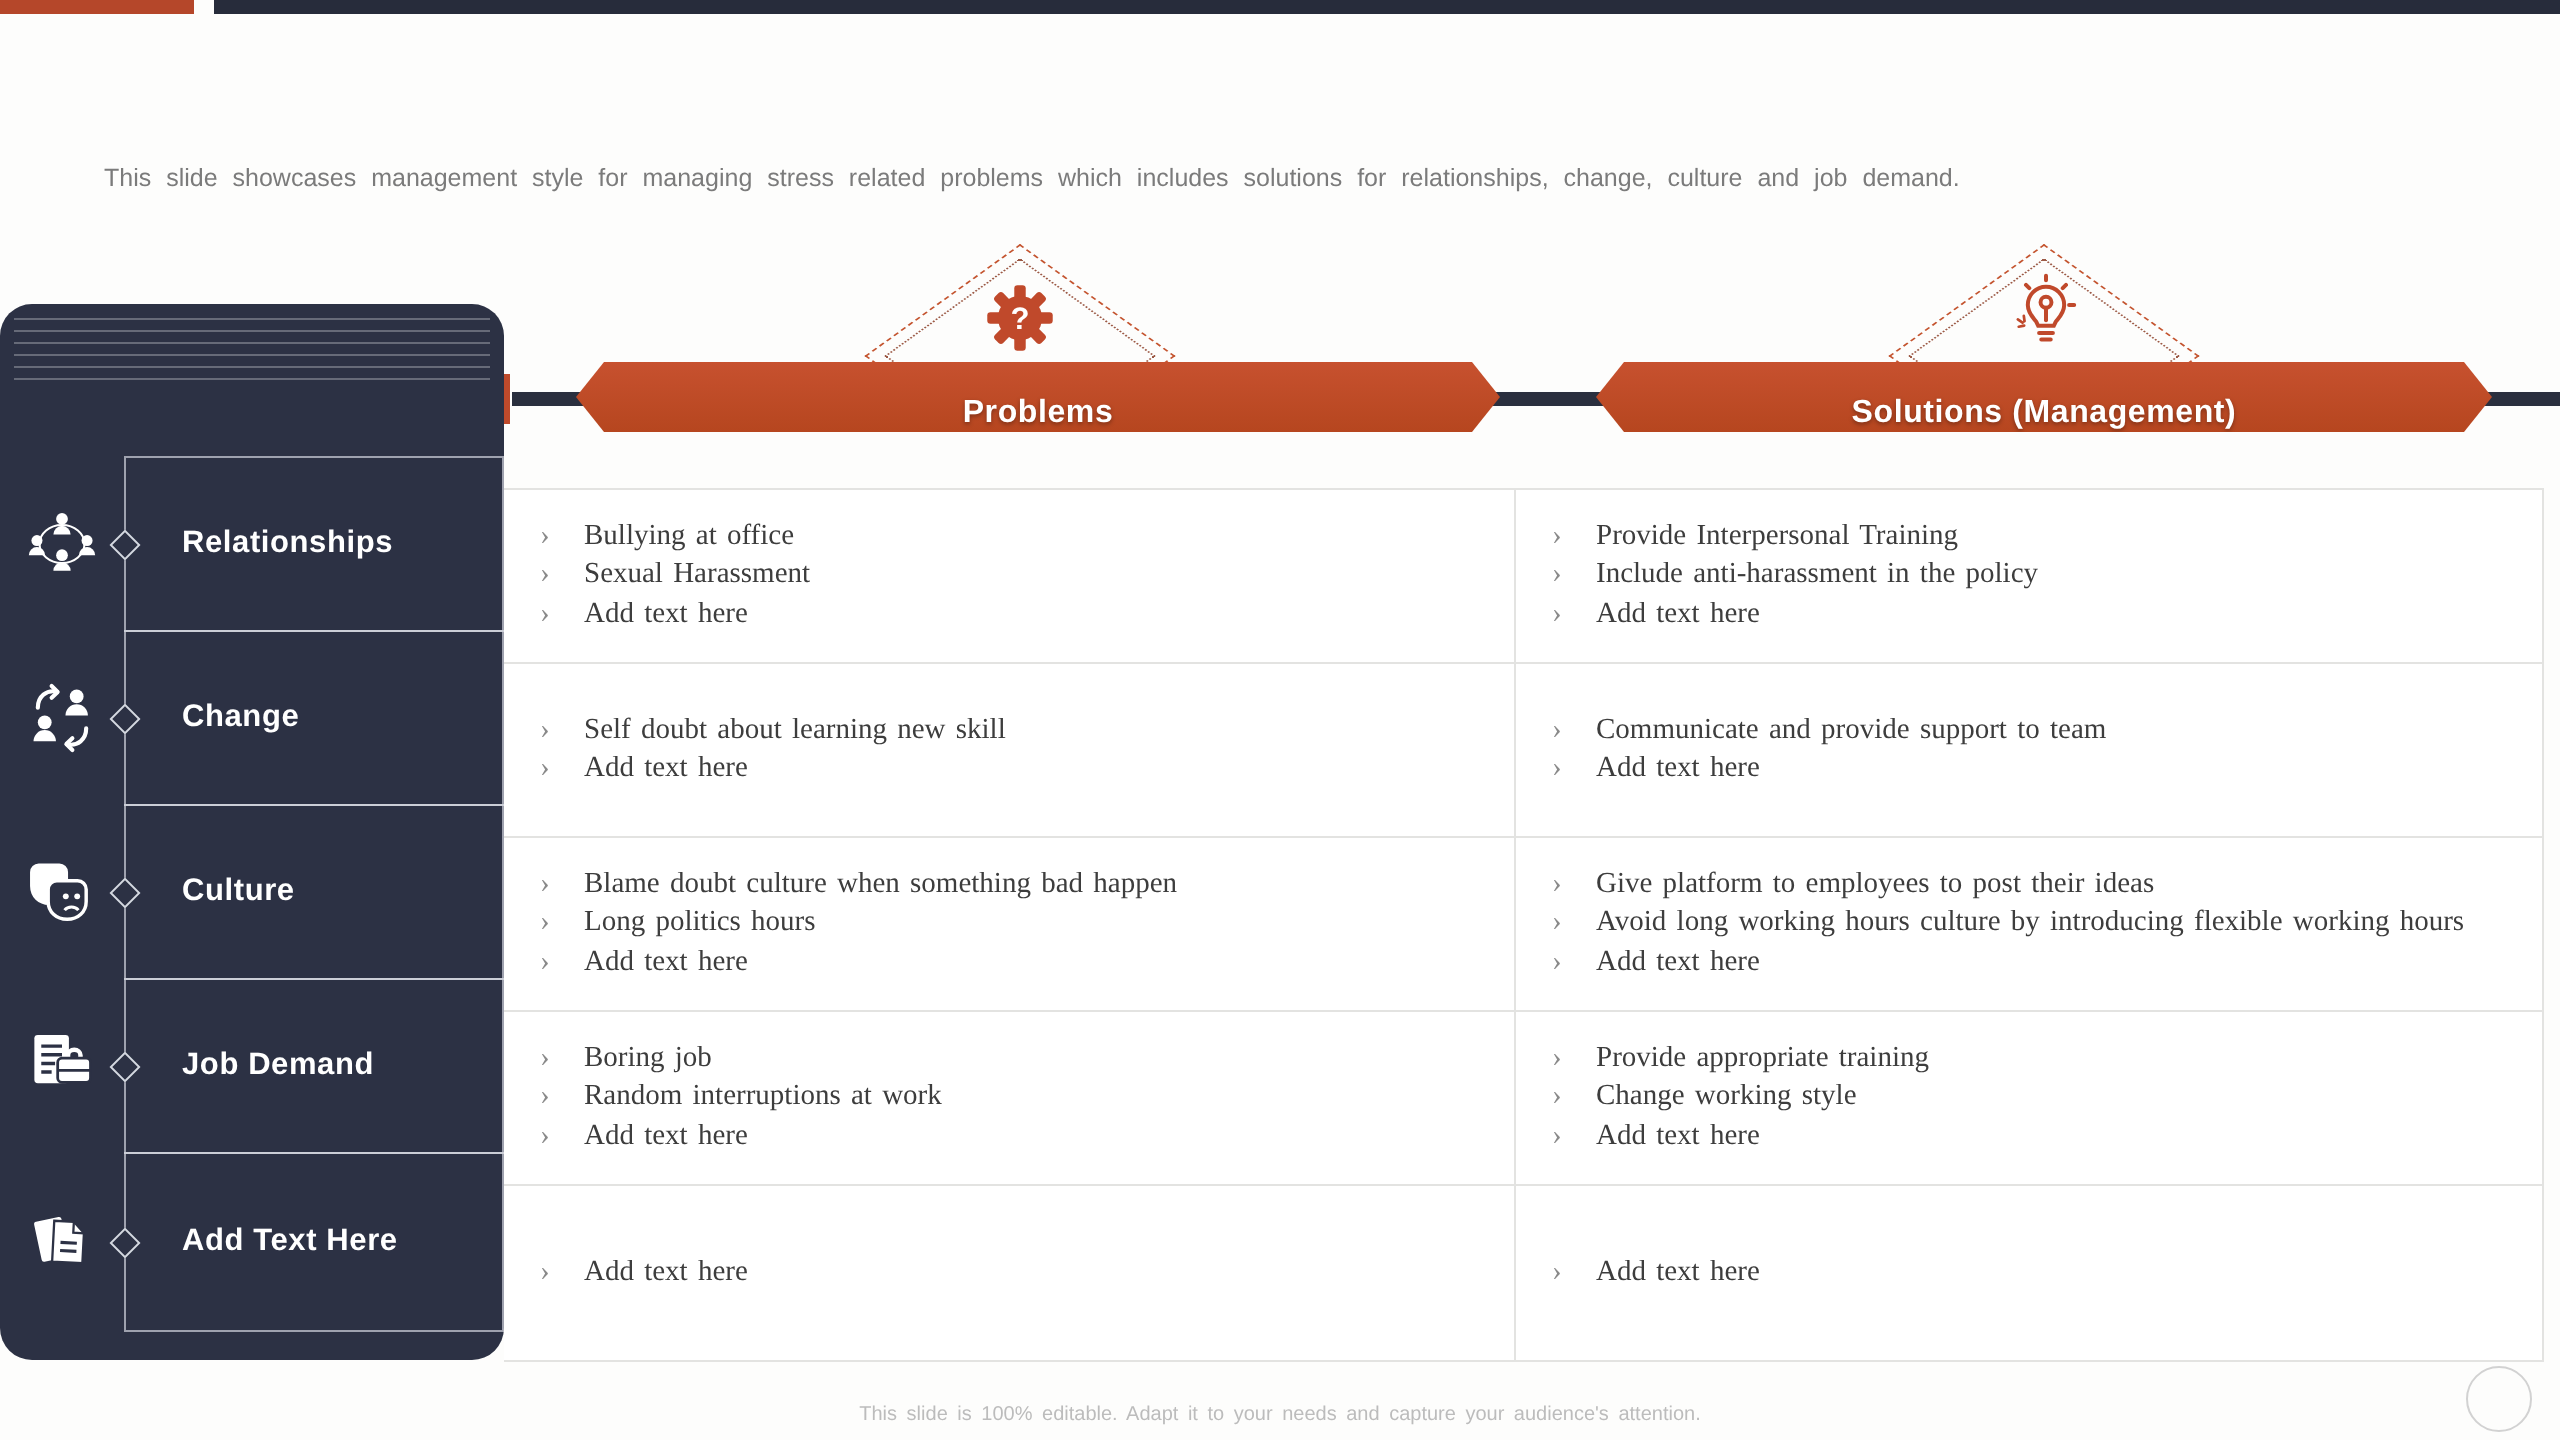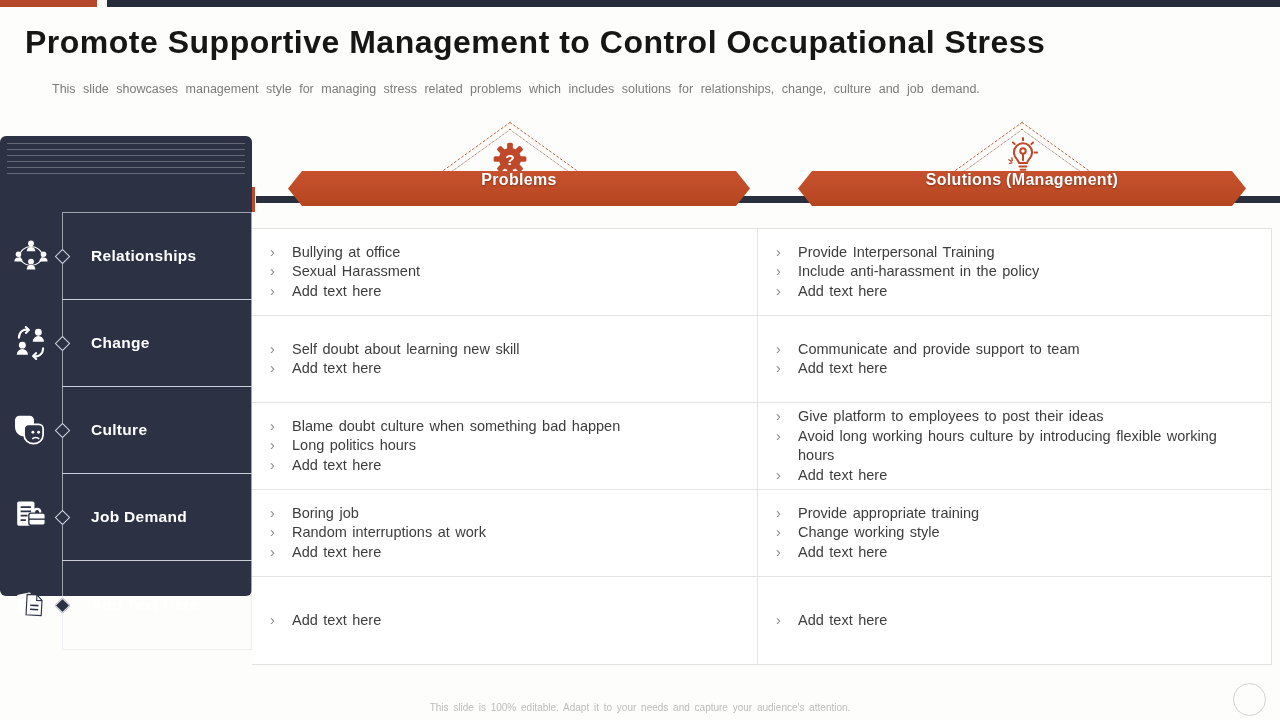--- a/index.html
+++ b/index.html
@@ -10,53 +10,53 @@
   .topbar-accent{position:absolute;left:0;top:0;width:97px;height:7px;background:#b5472a;}
   .topbar-dark{position:absolute;left:107px;top:0;width:1173px;height:7px;background:#272c3b;}
 
   
   .title{position:absolute;left:25px;top:24px;width:1240px;font-size:32px;font-weight:700;color:#161616;white-space:nowrap;letter-spacing:.5px;}
   .subtitle{position:absolute;left:26px;top:82px;width:1100px;font-size:12.5px;color:#7b7b7b;word-spacing:4px;margin-left:26px;}
 
   
   .conn-tick{position:absolute;left:252px;top:187px;width:3px;height:25px;background:#bf4a2b;z-index:1;}
   .conn-line{position:absolute;left:256px;top:196px;width:1024px;height:7px;background:#2a2f3e;z-index:1;}
-  .ribbon{position:absolute;top:171px;height:35px;z-index:3;display:flex;align-items:flex-start;justify-content:center;
+  .ribbon{position:absolute;top:181px;height:35px;z-index:3;display:flex;align-items:flex-end;justify-content:center;
     background:linear-gradient(#c7512f,#b6461f);
     clip-path:polygon(0 50%,14px 0,calc(100% - 14px) 0,100% 50%,calc(100% - 14px) 100%,14px 100%);}
   .ribbon span{color:#fff;font-weight:700;font-size:16px;text-shadow:0 1px 2px rgba(0,0,0,.35);letter-spacing:.3px;}
   .ribbon.problems{left:288px;width:462px;}
   .ribbon.solutions{left:798px;width:448px;}
 
   .diamond-wrap{position:absolute;top:119px;width:160px;height:78px;overflow:hidden;z-index:2;}
   .diamond-wrap.p{left:430px;}
   .diamond-wrap.s{left:942px;}
   .d-outer,.d-inner{position:absolute;box-sizing:border-box;}
   .d-outer{left:25px;top:4px;width:110px;height:110px;border:1.5px dashed #c4542f;transform:scaleY(.72) rotate(45deg);}
   .d-inner{left:32px;top:11px;width:96px;height:96px;border:1px dotted #9c5a46;transform:scaleY(.72) rotate(45deg);}
   .hdr-icon{position:absolute;z-index:3;}
   .hdr-icon.p{left:492px;top:141px;}
   .hdr-icon.s{left:1003px;top:136px;}
 
   
-  .sidebar{position:absolute;left:0;top:136px;width:252px;height:460px;background:#2c3144;border-radius:6px;z-index:4;}
+  .sidebar{position:absolute;left:0;top:152px;width:252px;height:528px;background:#2c3144;border-radius:16px;z-index:4;}
   .deco-lines{position:absolute;left:7px;right:7px;top:7px;}
   .deco-lines div{height:1px;background:rgba(255,255,255,.28);margin-bottom:5px;}
   .side-rows{position:absolute;left:0;top:76px;width:252px;height:437px;}
   .side-row{display:flex;align-items:stretch;height:87px;}
   .side-row.last{height:89px;}
   .side-icon{width:62px;display:flex;align-items:center;justify-content:center;flex:0 0 62px;}
   .side-label-box{flex:1;position:relative;display:flex;align-items:center;padding-left:28px;
     border:1px solid rgba(230,233,240,.62);margin-bottom:-1px;box-sizing:border-box;}
   .side-label-box .lbl{color:#fff;font-weight:700;font-size:15.5px;letter-spacing:.3px;}
   .mini-diamond{position:absolute;left:-6px;top:50%;width:9px;height:9px;margin-top:-5px;border:1px solid #d4d8e0;background:#2c3144;transform:rotate(45deg);}
 
   
-  .table{position:absolute;left:252px;top:228px;width:1020px;height:437px;background:#fff;
-    border-top:1px solid #e3e3e1;border-right:1px solid #e3e3e1;border-bottom:1px solid #e3e3e1;box-sizing:border-box;z-index:2;}
+  .table{position:absolute;left:252px;top:244px;width:1020px;height:437px;background:#fff;
+    border-top:1px solid #e3e3e1;border-right:1px solid #e3e3e1;border-bottom:1px solid #e3e3e1;box-sizing:border-box;z-index:2;font-family:Liberation Serif, serif;}
   .t-row{display:flex;height:87px;border-bottom:1px solid #e3e3e1;box-sizing:border-box;}
   .t-row.last{height:88px;border-bottom:none;}
   .t-cell{box-sizing:border-box;display:flex;flex-direction:column;justify-content:center;padding:6px 22px 6px 10px;}
   .t-cell.c1{width:506px;border-right:1px solid #e3e3e1;}
   .t-cell.c2{width:513px;}
   .t-cell ul{list-style:none;margin:0;padding:0;}
   .t-cell li{position:relative;padding-left:30px;font-size:14.5px;line-height:19.5px;color:#3d3d3d;word-spacing:1.5px;}
   .t-cell li::before{content:"\203A";position:absolute;left:8px;top:0;color:#8a8a8a;}
 
   
@@ -64,21 +64,20 @@
   .corner-circle{position:absolute;left:1233px;top:683px;width:31px;height:31px;border:1px solid #d2d2d2;border-radius:50%;background:transparent;}
 </style>
 </head>
 <body>
 
 <div class="slide">
 
   <div class="topbar-accent"></div>
   <div class="topbar-dark"></div>
 
-  <div class="title">Promote Supportive Management to Control Occupational Stress</div>
   <div class="subtitle">This slide showcases management style for managing stress related problems which includes solutions for relationships, change, culture and job demand.</div>
 
   <div class="diamond-wrap p">
     <div class="d-outer"></div>
     <div class="d-inner"></div>
   </div>
   <div class="diamond-wrap s">
     <div class="d-outer"></div>
     <div class="d-inner"></div>
   </div>

